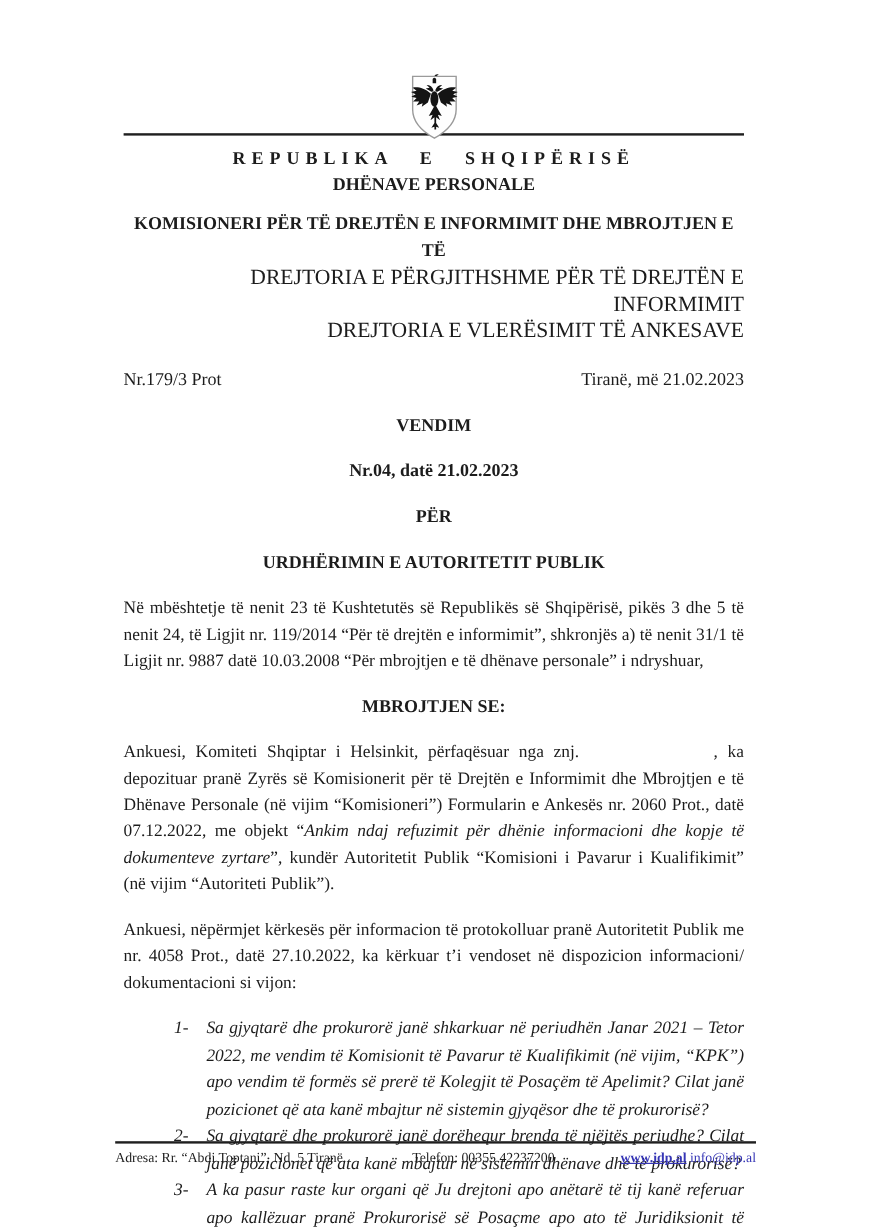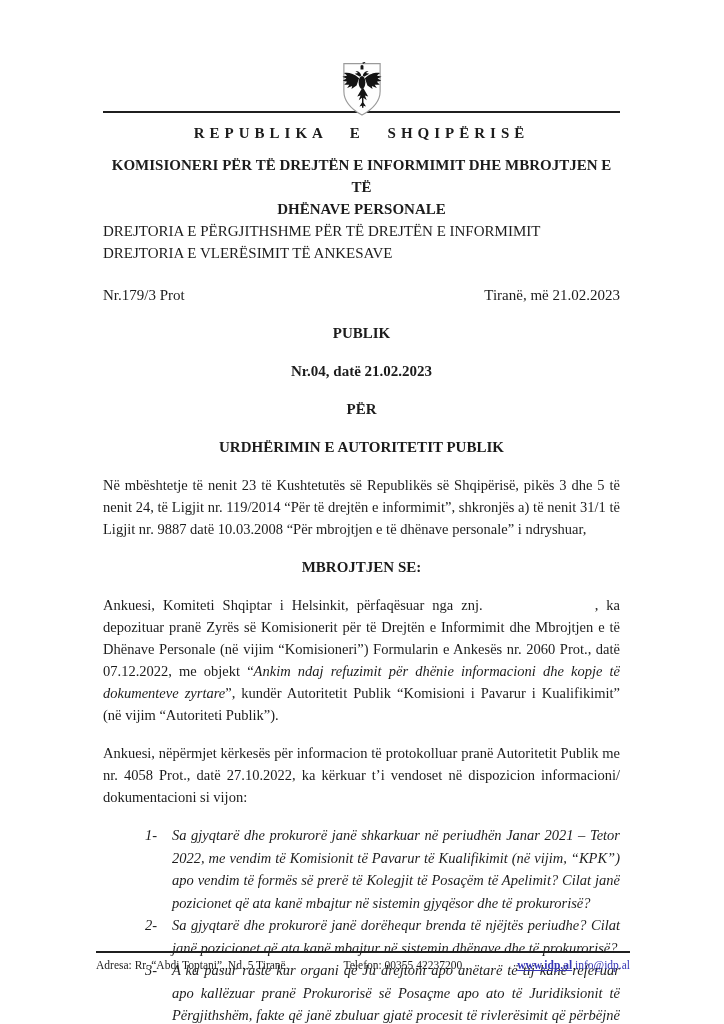--- a/index.html
+++ b/index.html
@@ -30,21 +30,21 @@
 
   .republic {
     text-align:center; font-weight:bold;
     font-size:15px; letter-spacing:5px; word-spacing:14px;
     margin-top:5px; line-height:20px;
   }
   .org-title {
     text-align:center; font-weight:bold;
     font-size:15px; line-height:22px; margin-top:11px;
   }
-  .dept { text-align:left; font-size:15px; line-height:22px; }
+  .dept { text-align:right; font-size:18px; line-height:22px; }
 
   .meta-row {
     display:flex; justify-content:space-between;
     margin-top:20px; font-size:15px; line-height:22px;
   }
 
   .c-head {
     text-align:center; font-weight:bold;
     font-size:15px; line-height:22px; margin-top:16px;
   }
@@ -91,32 +91,32 @@
             <path d="M26,25 C18,18 11,17 5,18 l4.5,3.5 -6.5,1.5 5.5,2.5 -5,3 6,1.5 -4,4 7,0 -3,4.5 7,-2.5 -1,4 7,-5 z"></path>
             <path d="M34,25 C42,18 49,17 55,18 l-4.5,3.5 6.5,1.5 -5.5,2.5 5,3 -6,1.5 4,4 -7,0 3,4.5 -7,-2.5 1,4 -7,-5 z"></path>
             <path d="M30,39 l-6.5,11.5 4.5,-1.5 -2.5,6.5 4.5,-3.5 0,6.5 -3.5,5.5 3.5,-1 0,3 2,0 0,-3 3.5,1 -3.5,-5.5 0,-6.5 4.5,3.5 -2.5,-6.5 4.5,1.5 -6.5,-11.5 z"></path>
           </g>
         </svg>
       </div>
     </div>
 
     <div class="republic">REPUBLIKA E SHQIPËRISË</div>
 
+    <div class="org-title" style="margin-top:0;">DHËNAVE PERSONALE</div>
     <div class="org-title">KOMISIONERI PËR TË DREJTËN E INFORMIMIT DHE MBROJTJEN E TË</div>
-    <div class="org-title" style="margin-top:0;">DHËNAVE PERSONALE</div>
 
     <div class="dept">DREJTORIA E PËRGJITHSHME PËR TË DREJTËN E INFORMIMIT</div>
     <div class="dept">DREJTORIA E VLERËSIMIT TË ANKESAVE</div>
 
     <div class="meta-row">
       <span>Nr.179/3 Prot</span>
       <span>Tiranë, më 21.02.2023</span>
     </div>
 
-    <div class="c-head">PUBLIK</div>
+    <div class="c-head">VENDIM</div>
     <div class="c-head">Nr.04, datë 21.02.2023</div>
     <div class="c-head">PËR</div>
     <div class="c-head">URDHËRIMIN E AUTORITETIT PUBLIK</div>
 
     <p class="body">Në mbështetje të nenit 23 të Kushtetutës së Republikës së Shqipërisë, pikës 3 dhe 5 të nenit 24, të Ligjit nr. 119/2014 “Për të drejtën e informimit”, shkronjës a) të nenit 31/1 të Ligjit nr. 9887 datë 10.03.2008 “Për mbrojtjen e të dhënave personale” i ndryshuar,</p>
 
     <div class="c-head">MBROJTJEN SE:</div>
 
     <p class="body"><span>Ankuesi, Komiteti Shqiptar i Helsinkit, përfaqësuar nga znj.</span><span class="gap"></span><span>, ka depozituar pranë Zyrës së Komisionerit për të Drejtën e Informimit dhe Mbrojtjen e të Dhënave Personale (në vijim “Komisioneri”) Formularin e Ankesës nr. 2060 Prot., datë 07.12.2022, me objekt “</span><span class="it">Ankim ndaj refuzimit për dhënie informacioni dhe kopje të dokumenteve zyrtare</span><span>”, kundër Autoritetit Publik “Komisioni i Pavarur i Kualifikimit” (në vijim “Autoriteti Publik”).</span></p>
 

